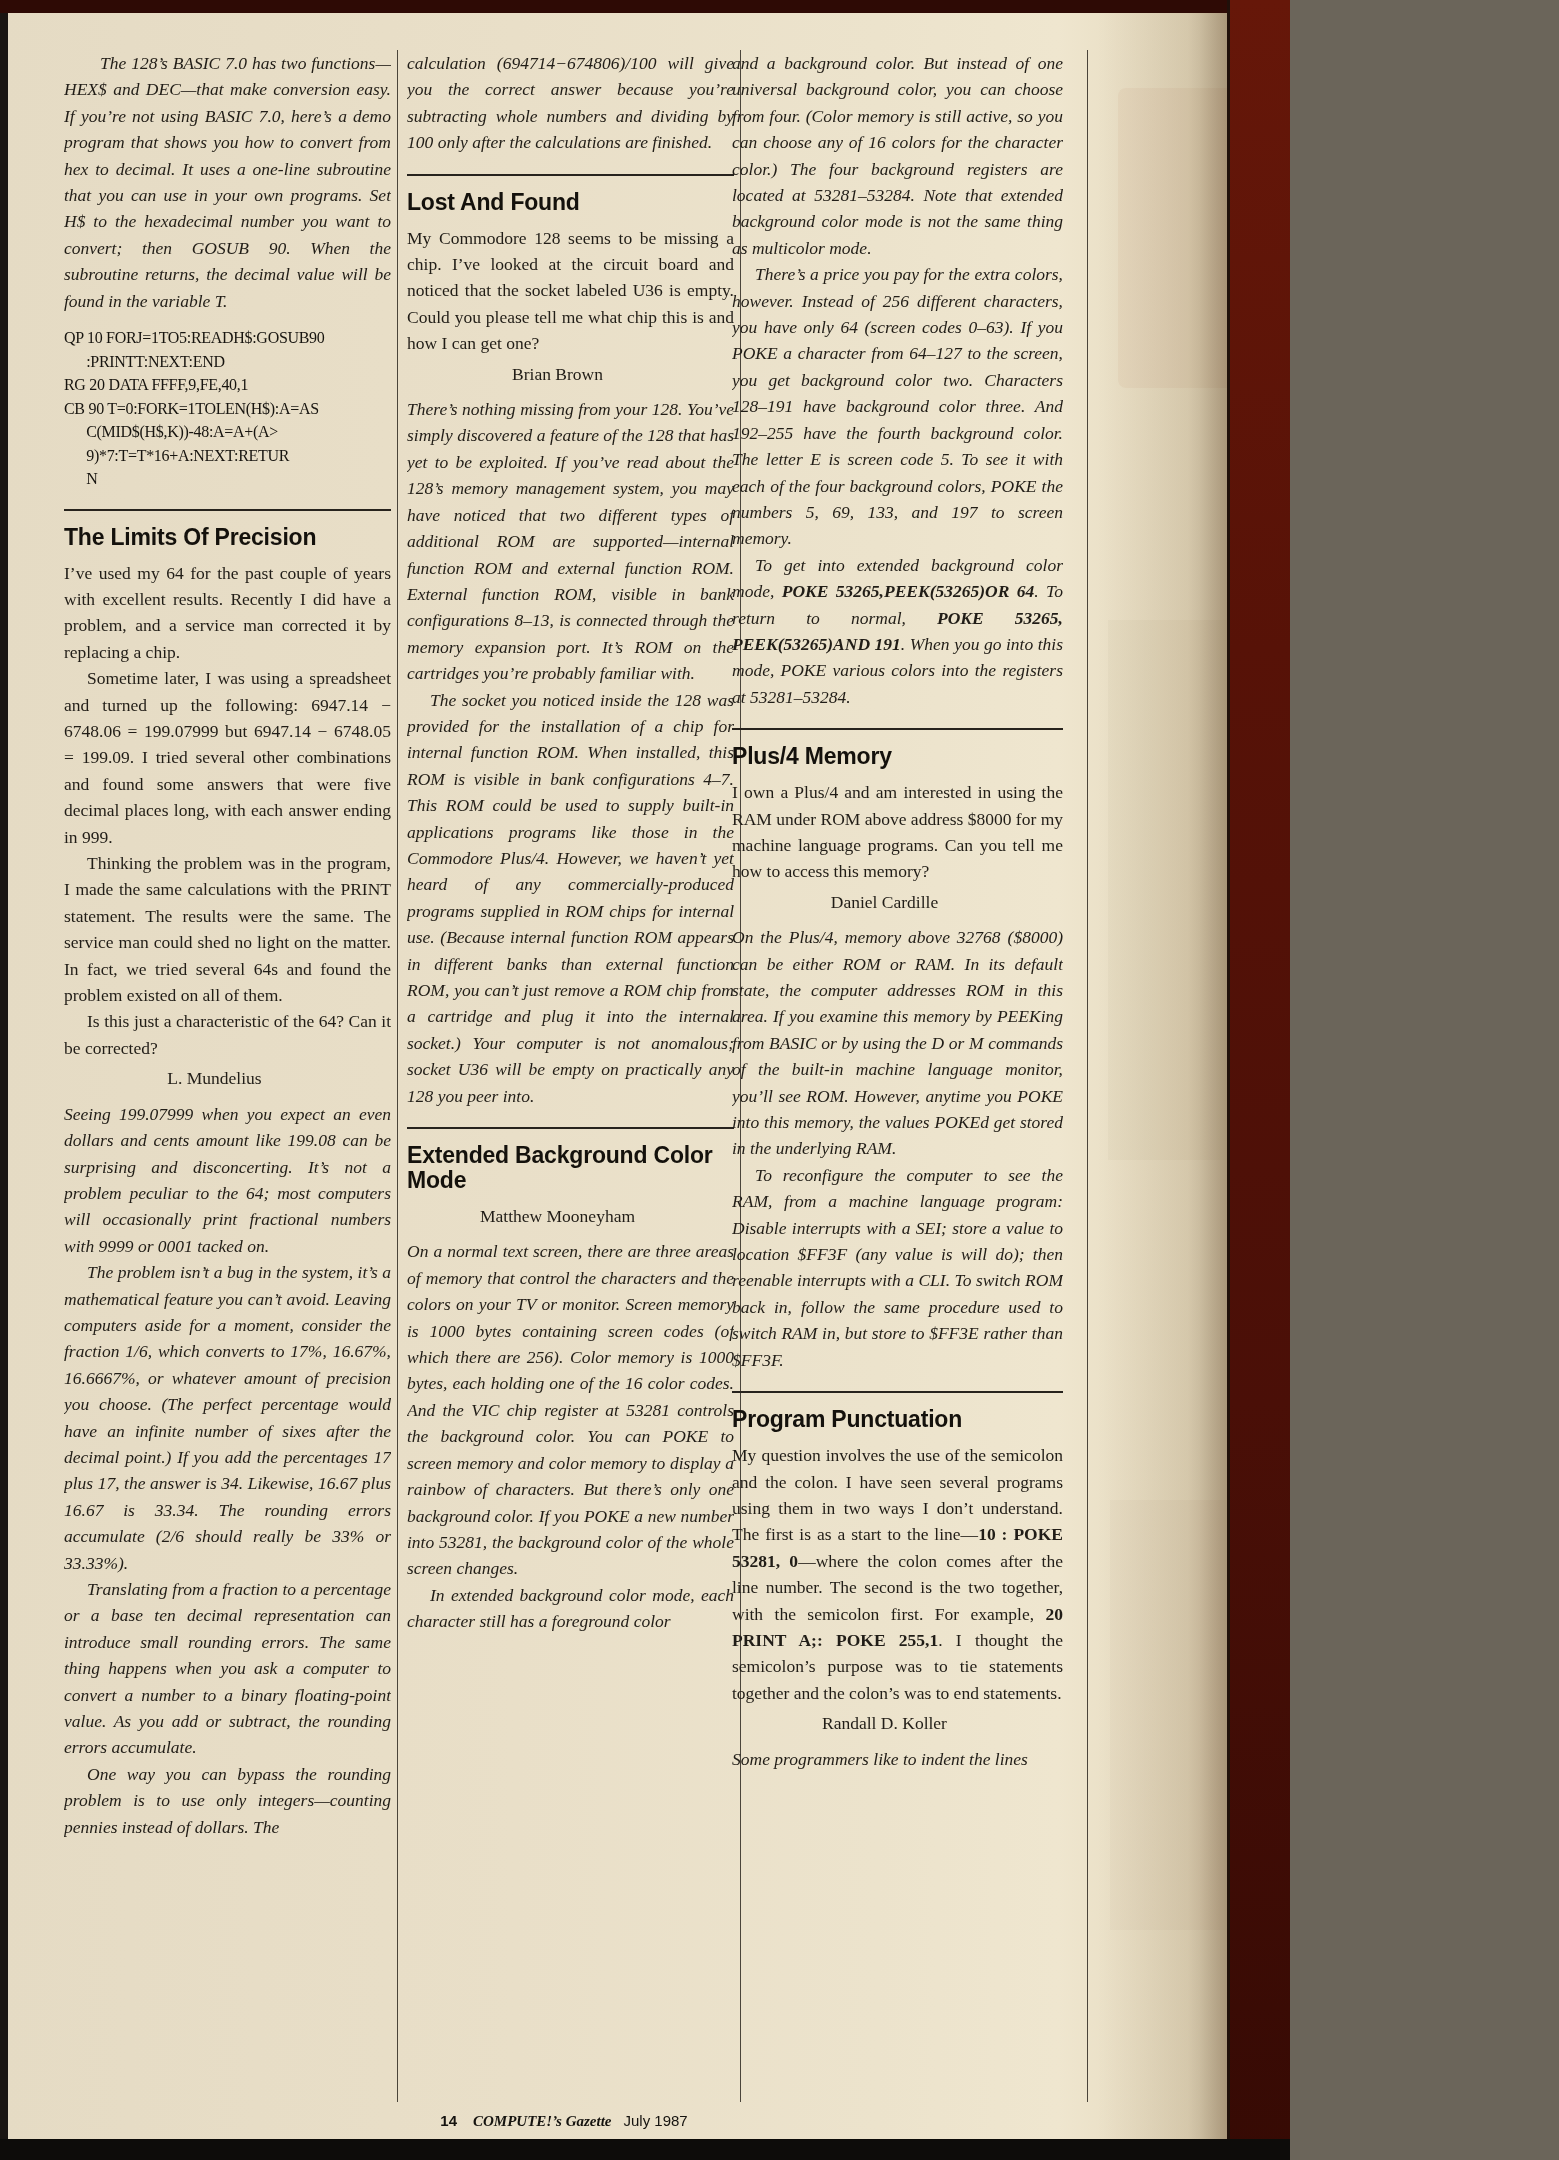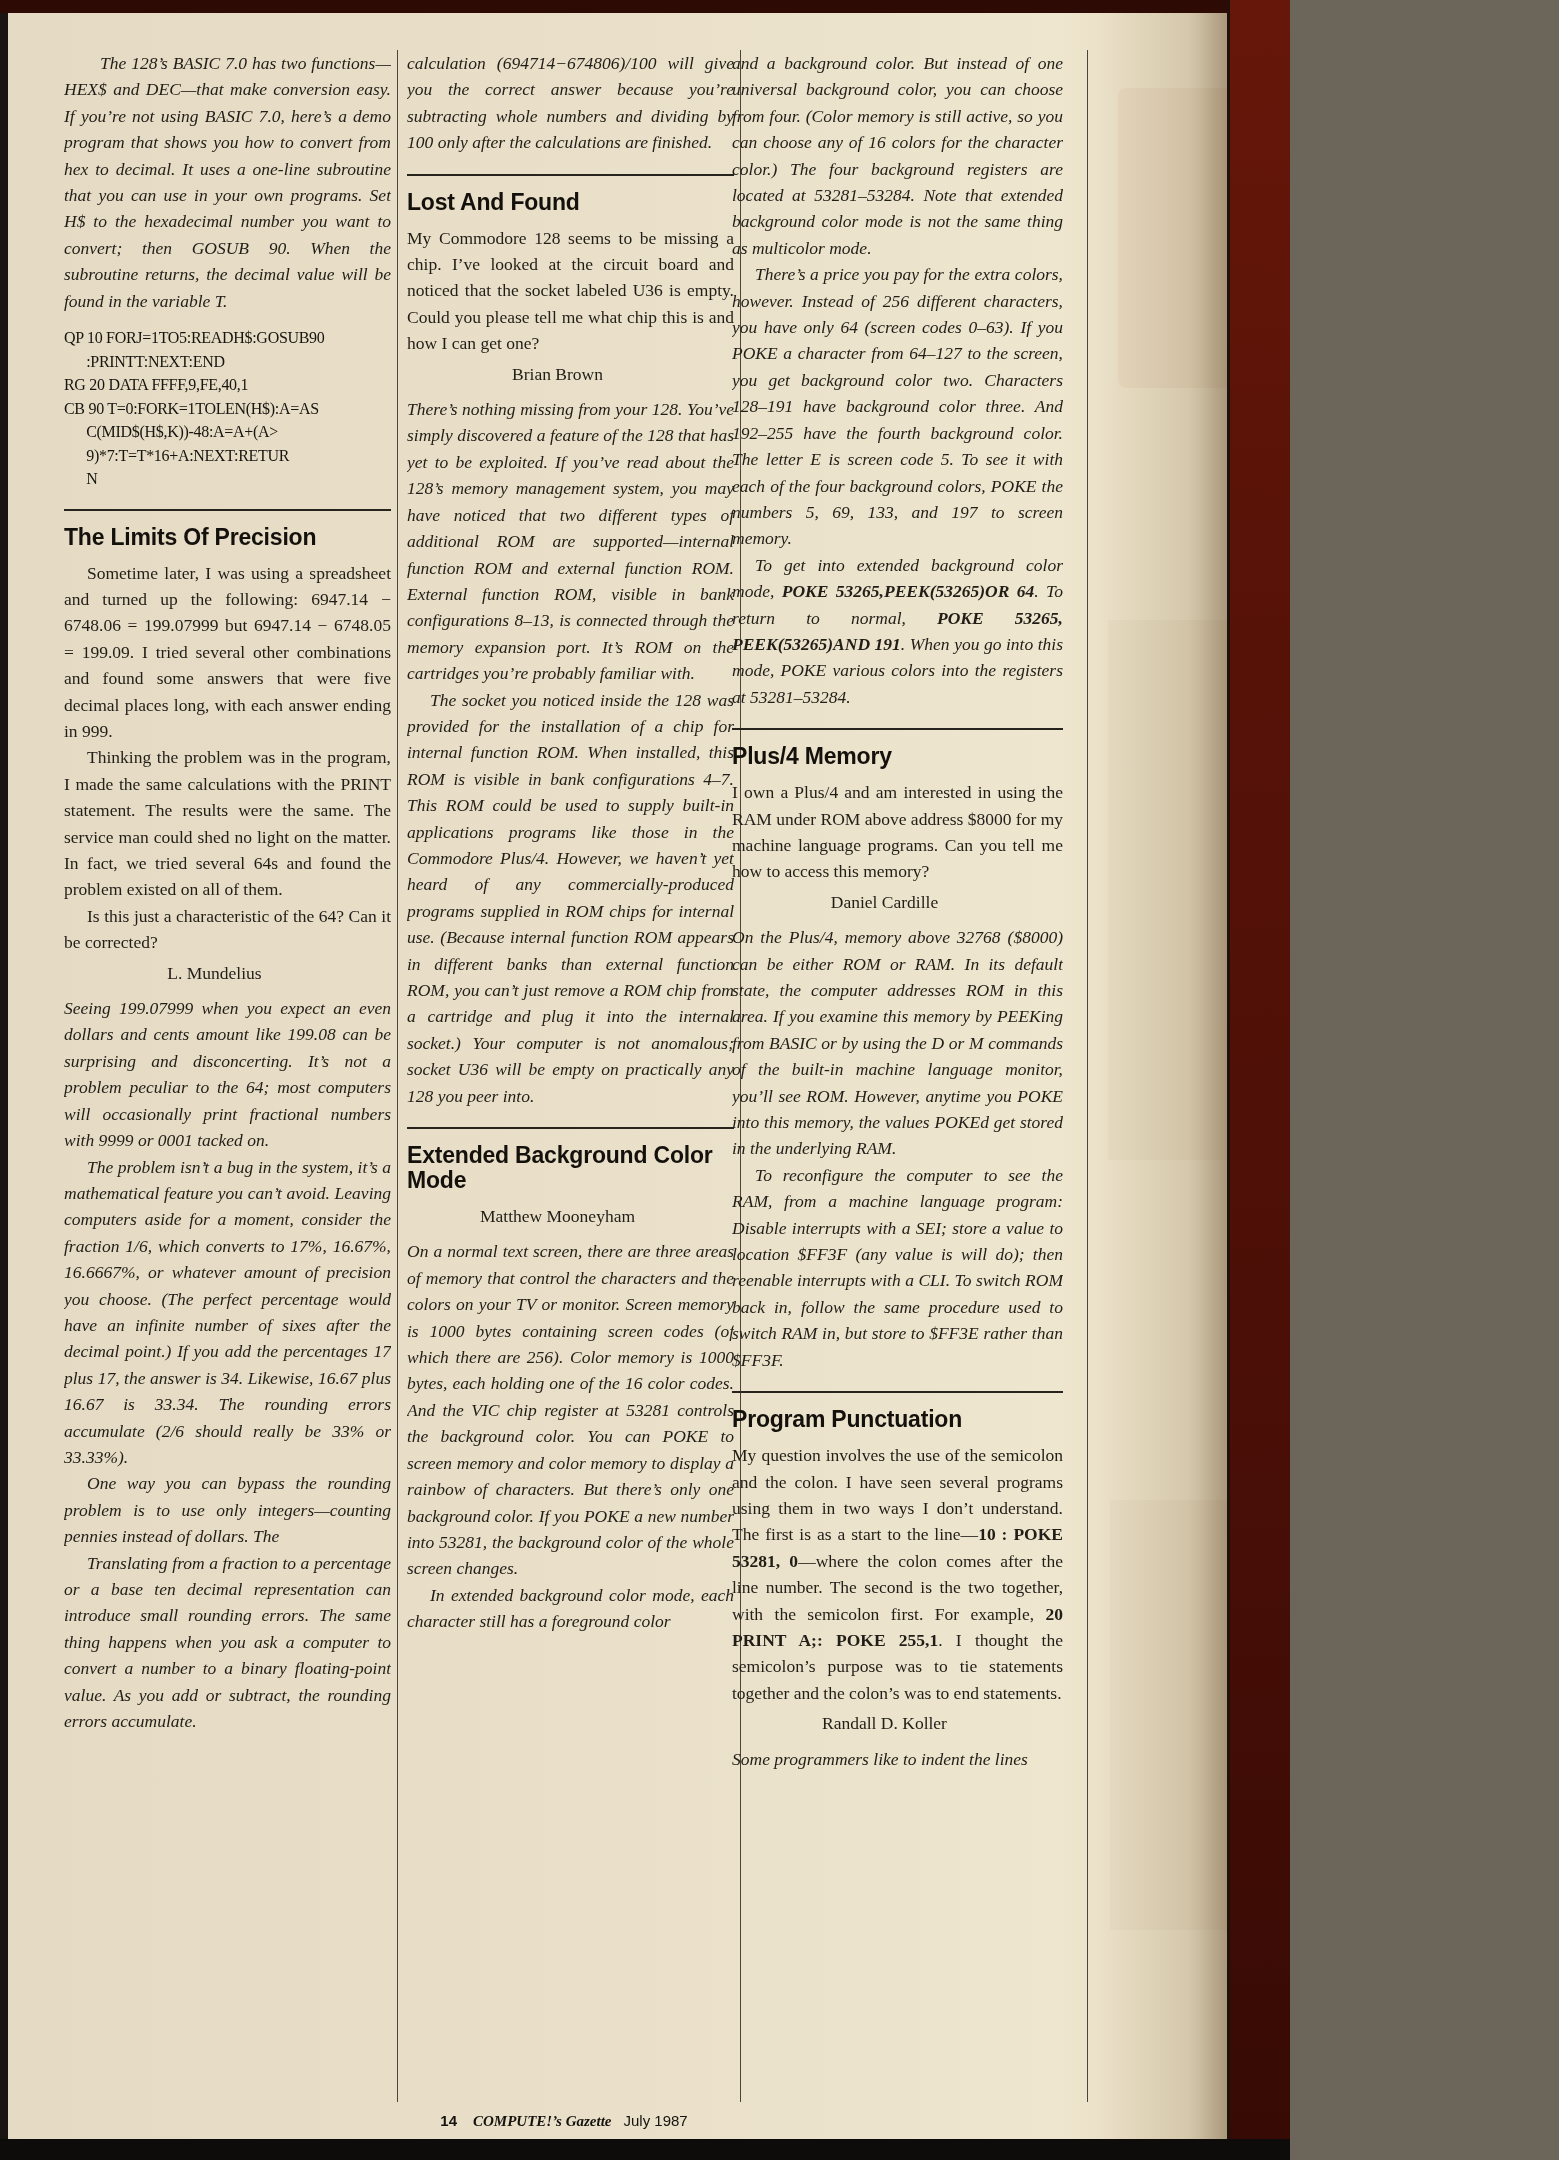--- a/index.html
+++ b/index.html
@@ -68,28 +68,29 @@
     <p class="it p-ind-lg">The 128’s BASIC 7.0 has two functions—HEX$ and DEC—that make conversion easy. If you’re not using BASIC 7.0, here’s a demo program that shows you how to convert from hex to decimal. It uses a one-line subroutine that you can use in your own programs. Set H$ to the hexadecimal number you want to convert; then GOSUB 90. When the subroutine returns, the decimal value will be found in the variable T.</p>
     <pre class="code">QP 10 FORJ=1TO5:READH$:GOSUB90
       :PRINTT:NEXT:END
 RG 20 DATA FFFF,9,FE,40,1
 CB 90 T=0:FORK=1TOLEN(H$):A=AS
       C(MID$(H$,K))-48:A=A+(A&gt;
       9)*7:T=T*16+A:NEXT:RETUR
       N</pre>
     <div class="hrule"></div>
     <h2>The Limits Of Precision</h2>
+    <p>I’ve used my 64 for the past couple of years with excellent results. Recently I did have a problem, and a service man corrected it by replacing a chip.</p>
     <p class="ind">Sometime later, I was using a spreadsheet and turned up the following: 6947.14 − 6748.06 = 199.07999 but 6947.14 − 6748.05 = 199.09. I tried several other combinations and found some answers that were five decimal places long, with each answer ending in 999.</p>
     <p class="ind">Thinking the problem was in the program, I made the same calculations with the PRINT statement. The results were the same. The service man could shed no light on the matter. In fact, we tried several 64s and found the problem existed on all of them.</p>
     <p class="ind">Is this just a characteristic of the 64? Can it be corrected?</p>
     <p class="sig">L. Mundelius</p>
     <p class="it sp">Seeing 199.07999 when you expect an even dollars and cents amount like 199.08 can be surprising and disconcerting. It’s not a problem peculiar to the 64; most computers will occasionally print fractional numbers with 9999 or 0001 tacked on.</p>
     <p class="it ind">The problem isn’t a bug in the system, it’s a mathematical feature you can’t avoid. Leaving computers aside for a moment, consider the fraction 1/6, which converts to 17%, 16.67%, 16.6667%, or whatever amount of precision you choose. (The perfect percentage would have an infinite number of sixes after the decimal point.) If you add the percentages 17 plus 17, the answer is 34. Likewise, 16.67 plus 16.67 is 33.34. The rounding errors accumulate (2/6 should really be 33% or 33.33%).</p>
+    <p class="it ind">Translating from a fraction to a percentage or a base ten decimal representation can introduce small rounding errors. The same thing happens when you ask a computer to convert a number to a binary floating-point value. As you add or subtract, the rounding errors accumulate.</p>
     <p class="it ind">One way you can bypass the rounding problem is to use only integers—counting pennies instead of dollars. The</p>
-    <p class="it ind">Translating from a fraction to a percentage or a base ten decimal representation can introduce small rounding errors. The same thing happens when you ask a computer to convert a number to a binary floating-point value. As you add or subtract, the rounding errors accumulate.</p>
   </div>
 
   <div class="col col2">
     <p class="it">calculation (694714−674806)/100 will give you the correct answer because you’re subtracting whole numbers and dividing by 100 only after the calculations are finished.</p>
     <div class="hrule"></div>
     <h2>Lost And Found</h2>
     <p>My Commodore 128 seems to be missing a chip. I’ve looked at the circuit board and noticed that the socket labeled U36 is empty. Could you please tell me what chip this is and how I can get one?</p>
     <p class="sig">Brian Brown</p>
     <p class="it sp">There’s nothing missing from your 128. You’ve simply discovered a feature of the 128 that has yet to be exploited. If you’ve read about the 128’s memory management system, you may have noticed that two different types of additional ROM are supported—internal function ROM and external function ROM. External function ROM, visible in bank configurations 8–13, is connected through the memory expansion port. It’s ROM on the cartridges you’re probably familiar with.</p>
     <p class="it ind">The socket you noticed inside the 128 was provided for the installation of a chip for internal function ROM. When installed, this ROM is visible in bank configurations 4–7. This ROM could be used to supply built-in applications programs like those in the Commodore Plus/4. However, we haven’t yet heard of any commercially-produced programs supplied in ROM chips for internal use. (Because internal function ROM appears in different banks than external function ROM, you can’t just remove a ROM chip from a cartridge and plug it into the internal socket.) Your computer is not anomalous; socket U36 will be empty on practically any 128 you peer into.</p>

